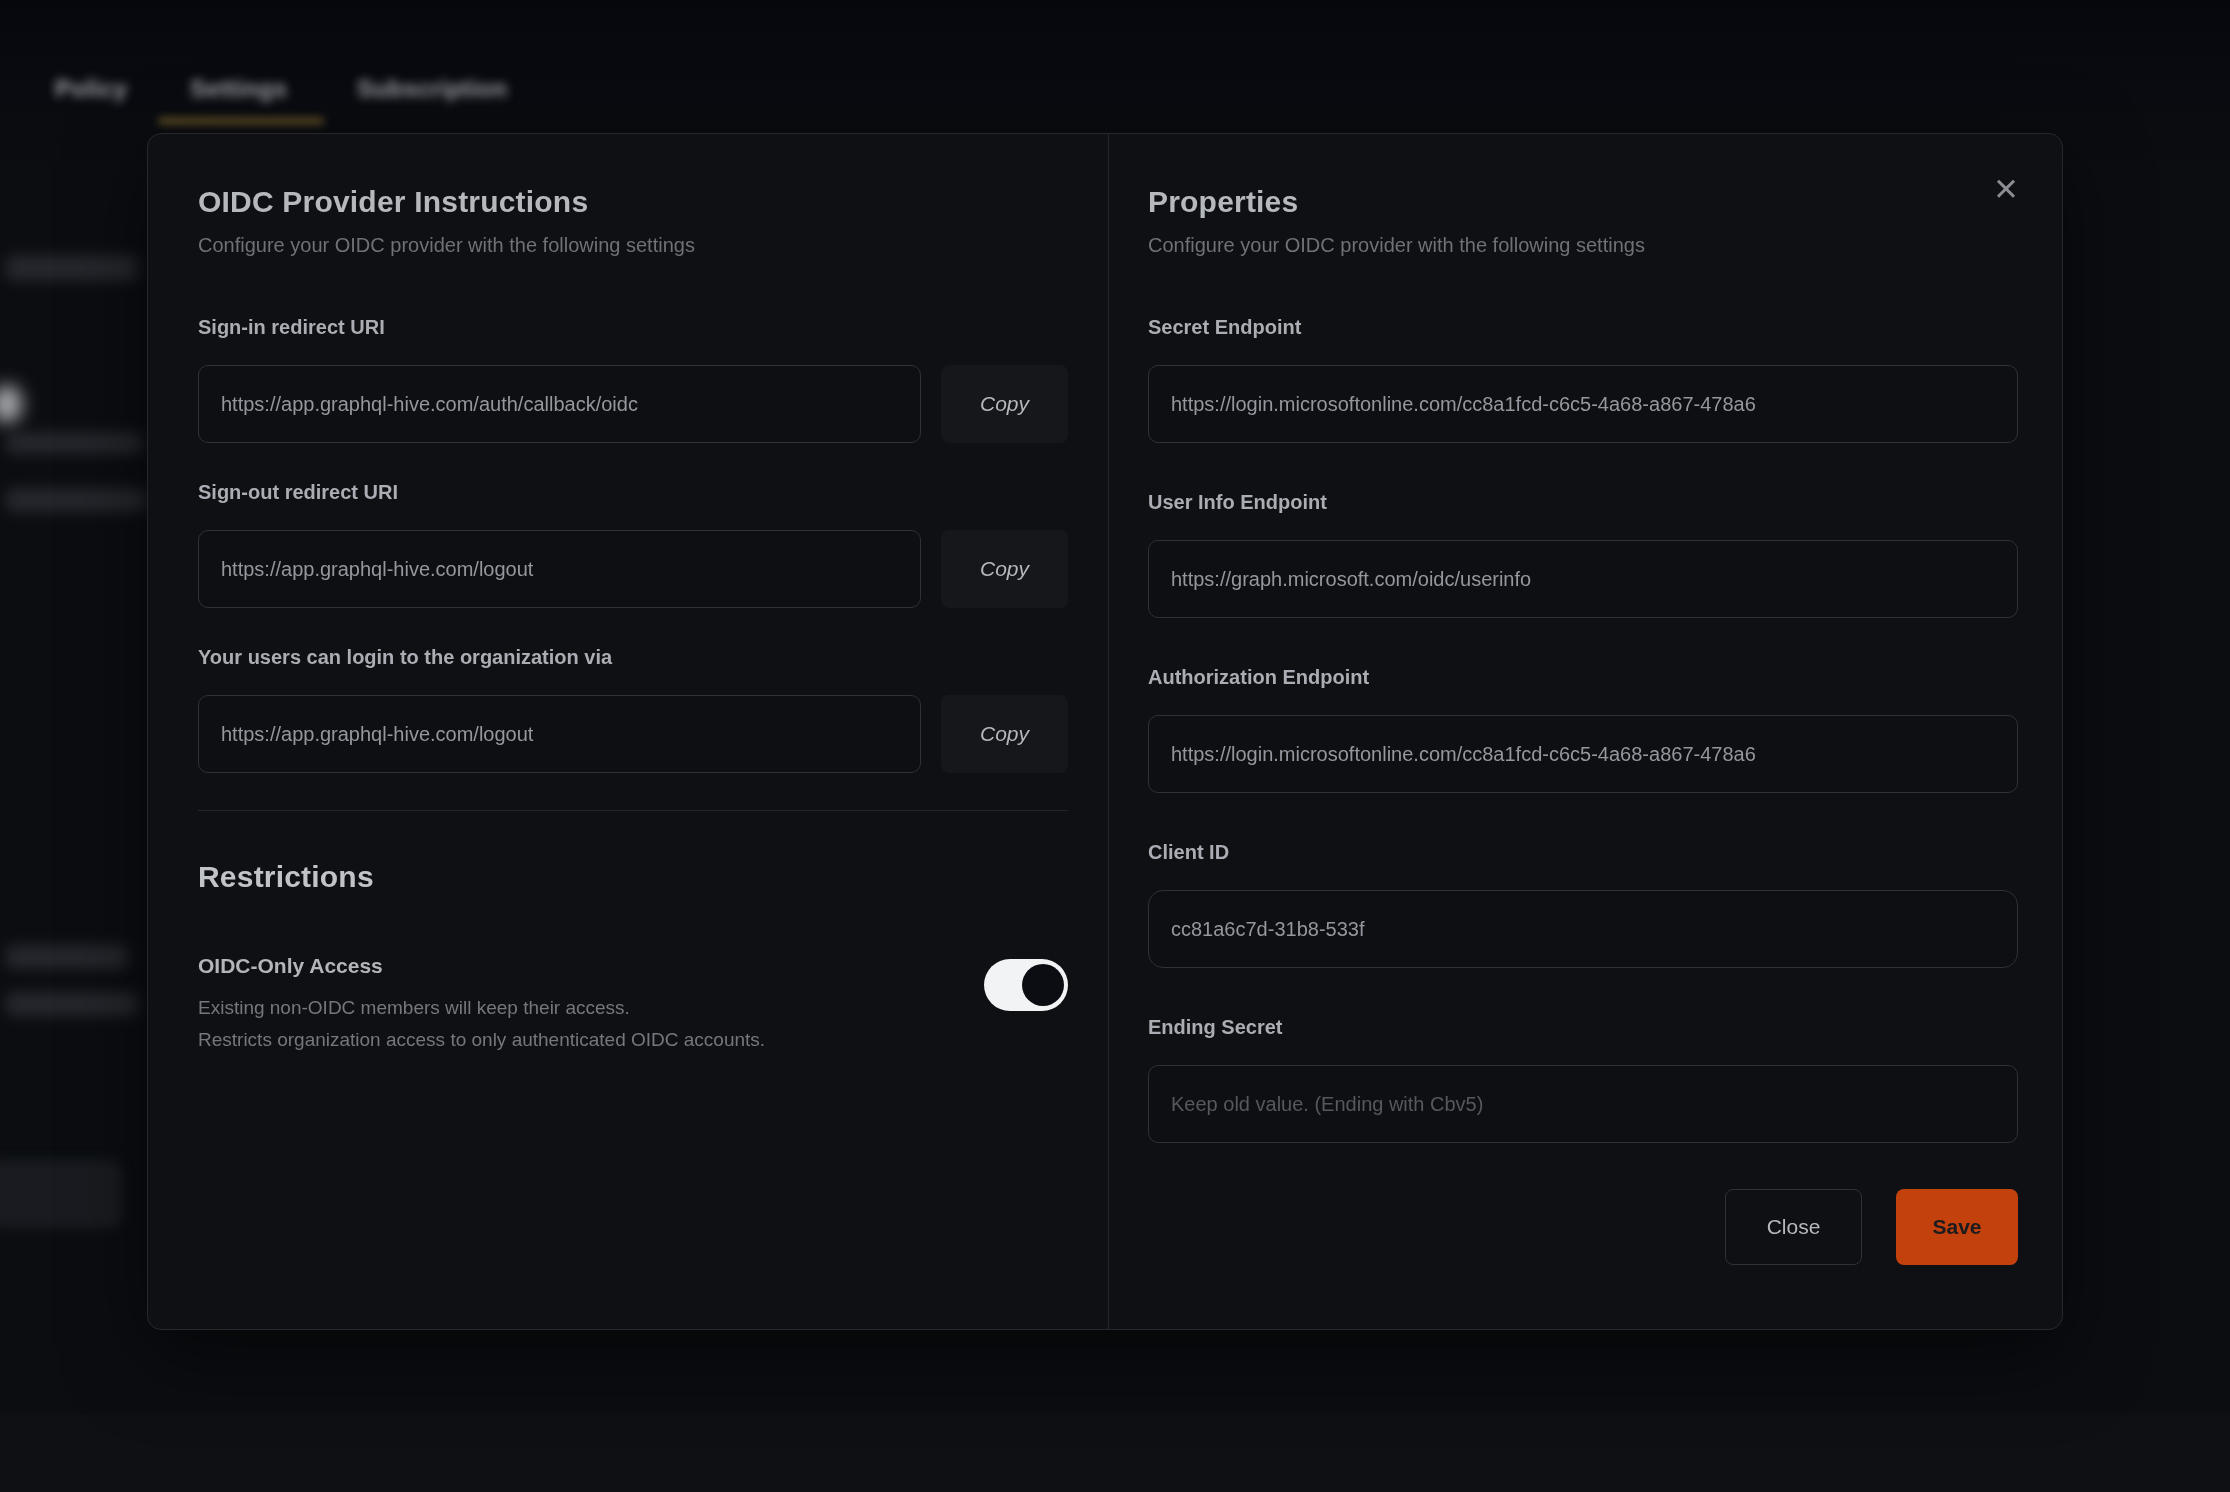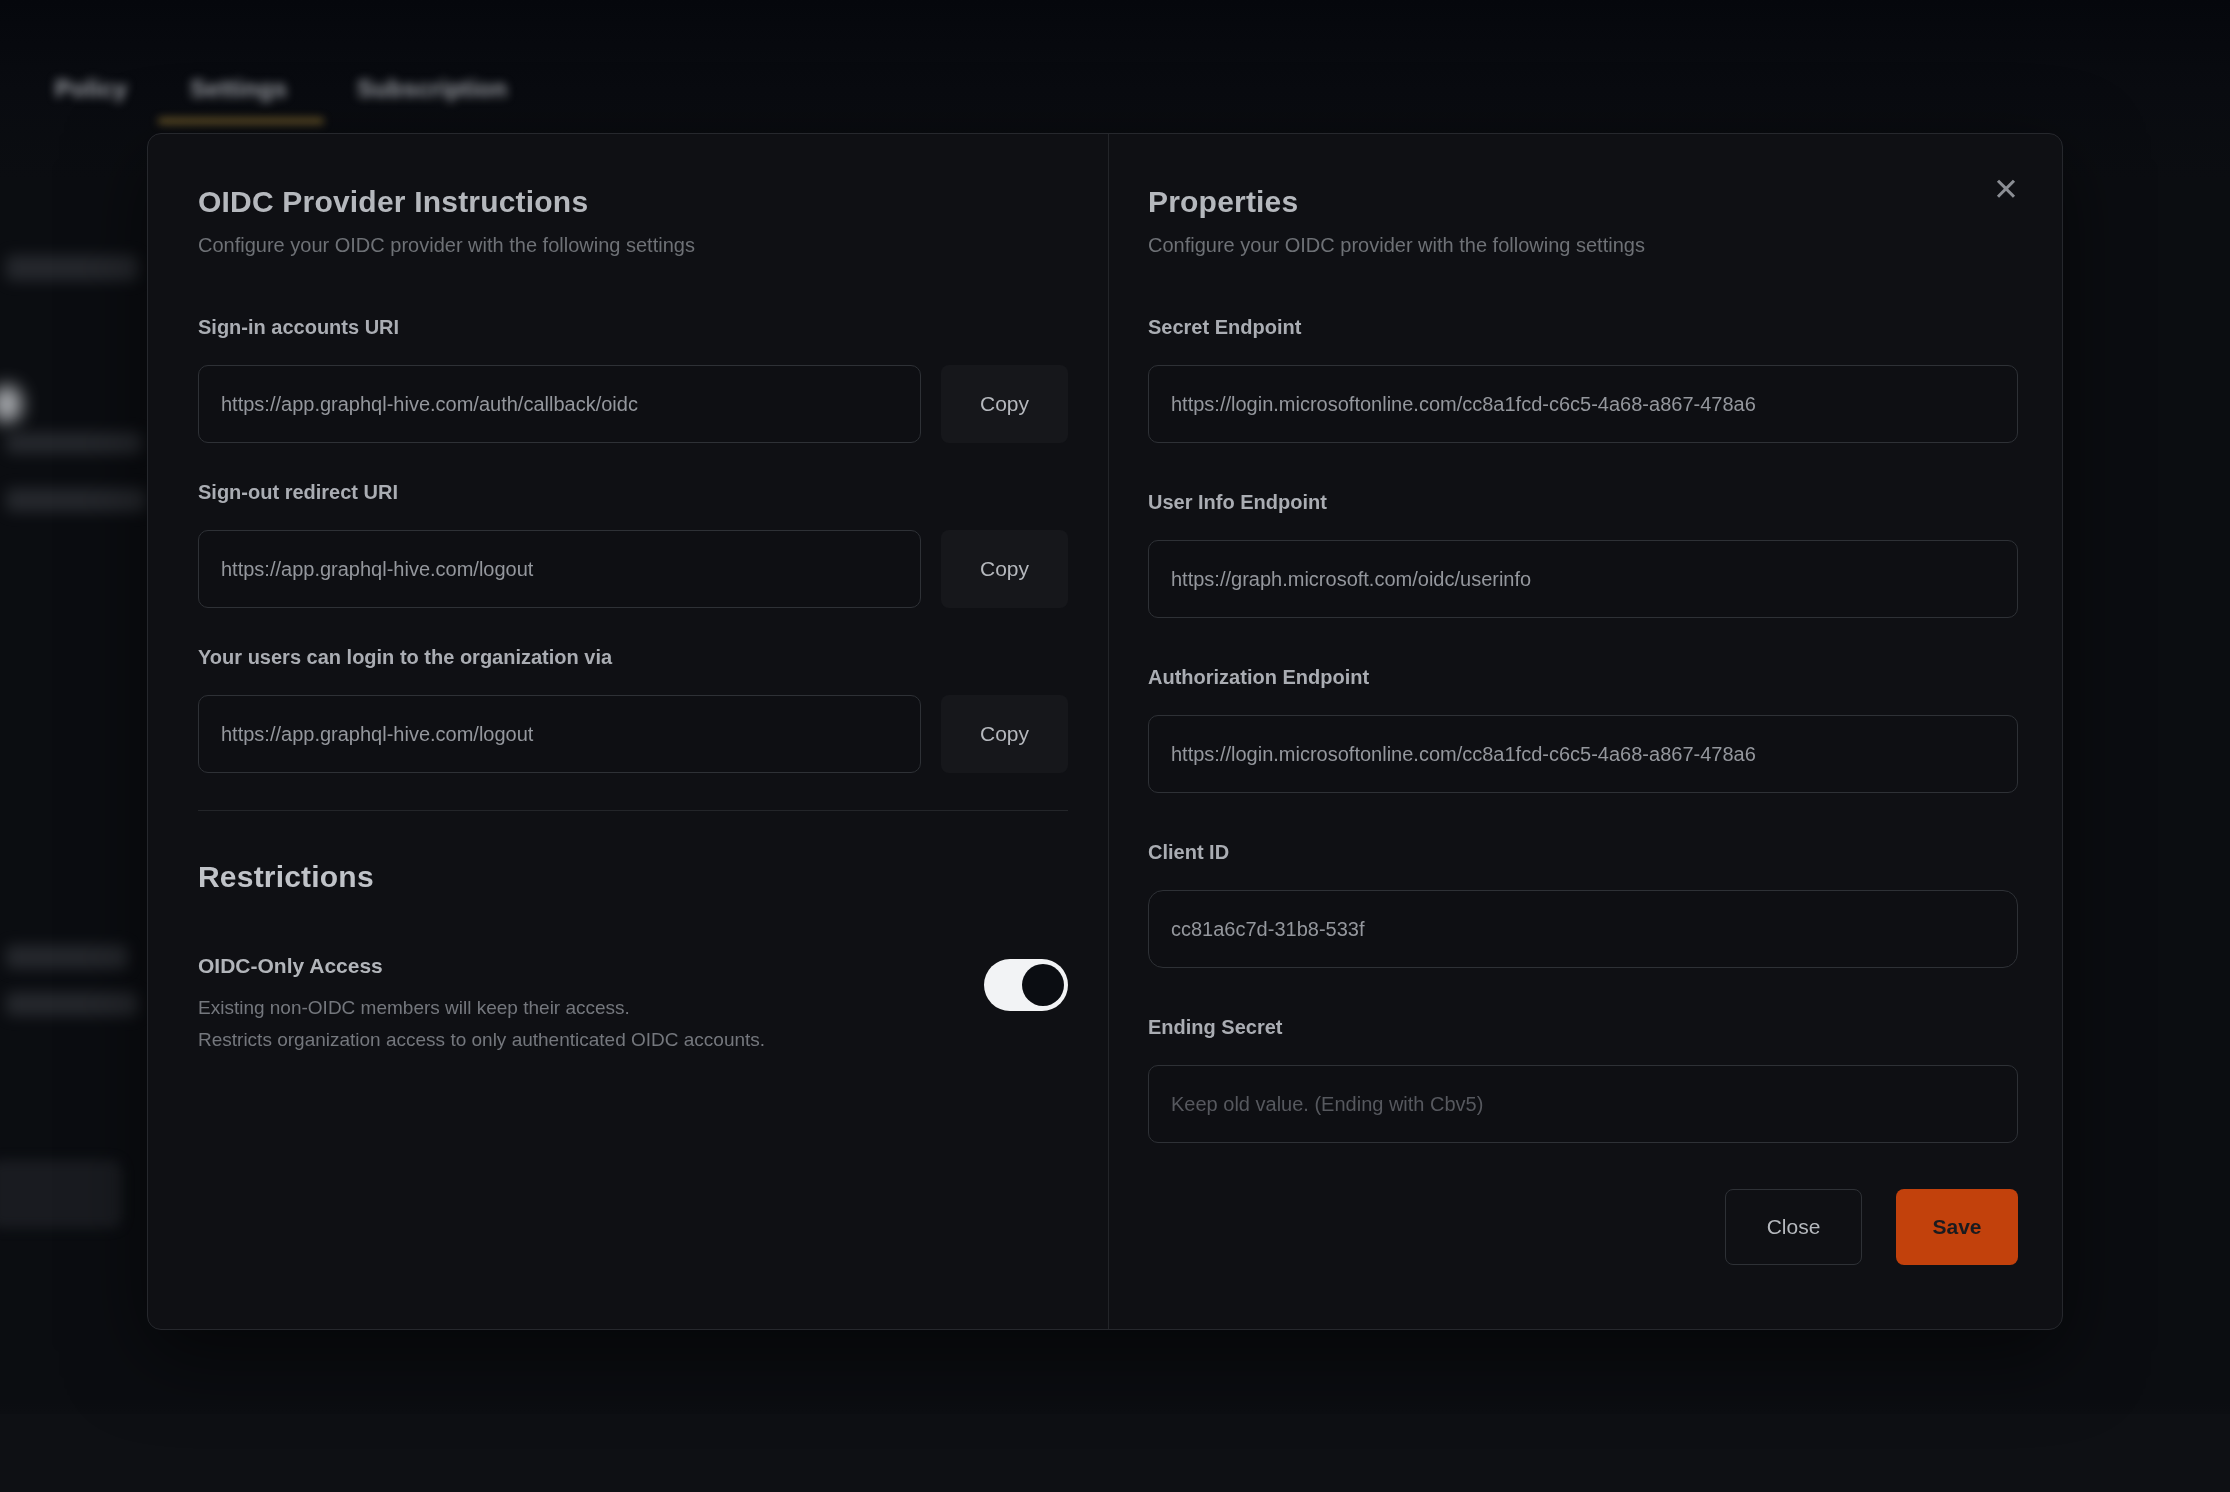--- a/index.html
+++ b/index.html
@@ -30,21 +30,21 @@
   .pane h2{margin:0;font-size:30px;font-weight:600;color:#b5b8bd;line-height:36px;letter-spacing:.2px;}
   .pane .sub{margin:12px 0 56px 0;font-size:20px;color:#6e7176;line-height:27px;}
   .f-label{font-size:20px;font-weight:600;color:#aaadb3;line-height:24px;margin-bottom:26px;}
   .f-row{display:flex;gap:20px;margin-bottom:37px;}
   .f-input{display:block;width:100%;height:78px;background:#0e0f13;border:1px solid #2e3136;border-radius:10px;
            padding:0 22px;font-size:20px;color:#94979d;outline:none;white-space:nowrap;overflow:hidden;
            text-overflow:clip;}
   .f-input::placeholder{color:#56585e;}
   .f-row .f-input{flex:1 1 auto;min-width:0;}
   .copy-btn{flex:0 0 127px;height:78px;background:#16171b;border:none;border-radius:8px;
-            color:#b5b8bd;font-size:21px;font-weight:500;cursor:pointer;}
+            color:#b5b8bd;font-size:21px;font-weight:500;cursor:pointer;font-style:italic;}
   .sep{border:none;border-top:1px solid #232529;margin:30px 0 48px 0;}
   .restrictions-title{margin:0 0 46px 0 !important;color:#c0c3c8 !important;font-weight:700 !important;}
   .toggle-row{display:flex;justify-content:space-between;align-items:flex-start;}
   .toggle-info{width:740px;margin-top:13px;}
   .toggle-label{font-size:21px;font-weight:600;color:#b2b5ba;margin-bottom:14px;}
   .toggle-desc{font-size:19px;color:#74777d;line-height:32px;}
   .switch{position:relative;width:84px;height:52px;border-radius:26px;background:#f2f3f5;
           border:none;cursor:pointer;margin-top:18px;flex:0 0 auto;}
   .switch .thumb{position:absolute;top:5px;right:4px;width:42px;height:42px;border-radius:50%;background:#0b0d12;}
   .btn-row{display:flex;justify-content:flex-end;gap:34px;margin-top:46px;}
@@ -77,21 +77,21 @@
   <div class="bottom-band"></div>
 
   <div class="modal">
     <button class="close-x">✕</button>
     <div class="divider-v"></div>
 
     <div class="pane left">
       <h2>OIDC Provider Instructions</h2>
       <p class="sub">Configure your OIDC provider with the following settings</p>
 
-      <div class="f-label">Sign-in accounts URI</div>
+      <div class="f-label">Sign-in redirect URI</div>
       <div class="f-row">
         <input class="f-input" readonly="" value="https://app.graphql-hive.com/auth/callback/oidc" style="">
         <button class="copy-btn">Copy</button>
       </div>
 
       <div class="f-label">Sign-out redirect URI</div>
       <div class="f-row">
         <input class="f-input" readonly="" value="https://app.graphql-hive.com/logout" style="">
         <button class="copy-btn">Copy</button>
       </div>

